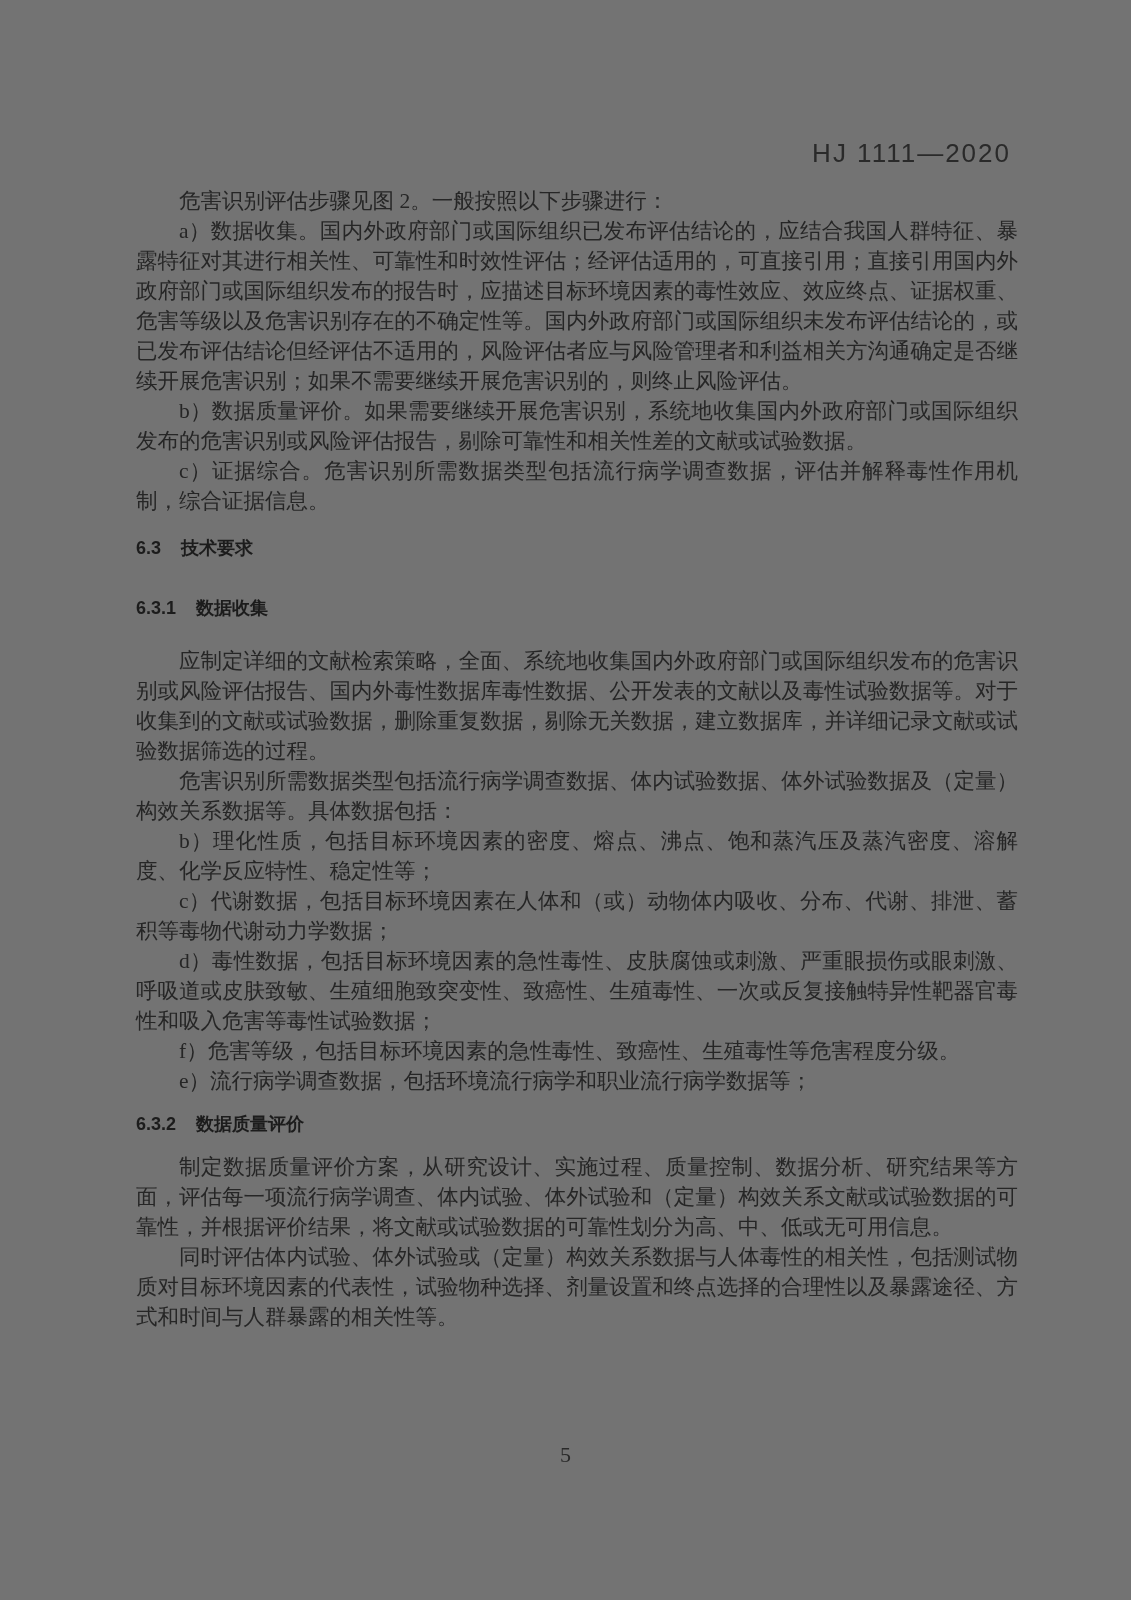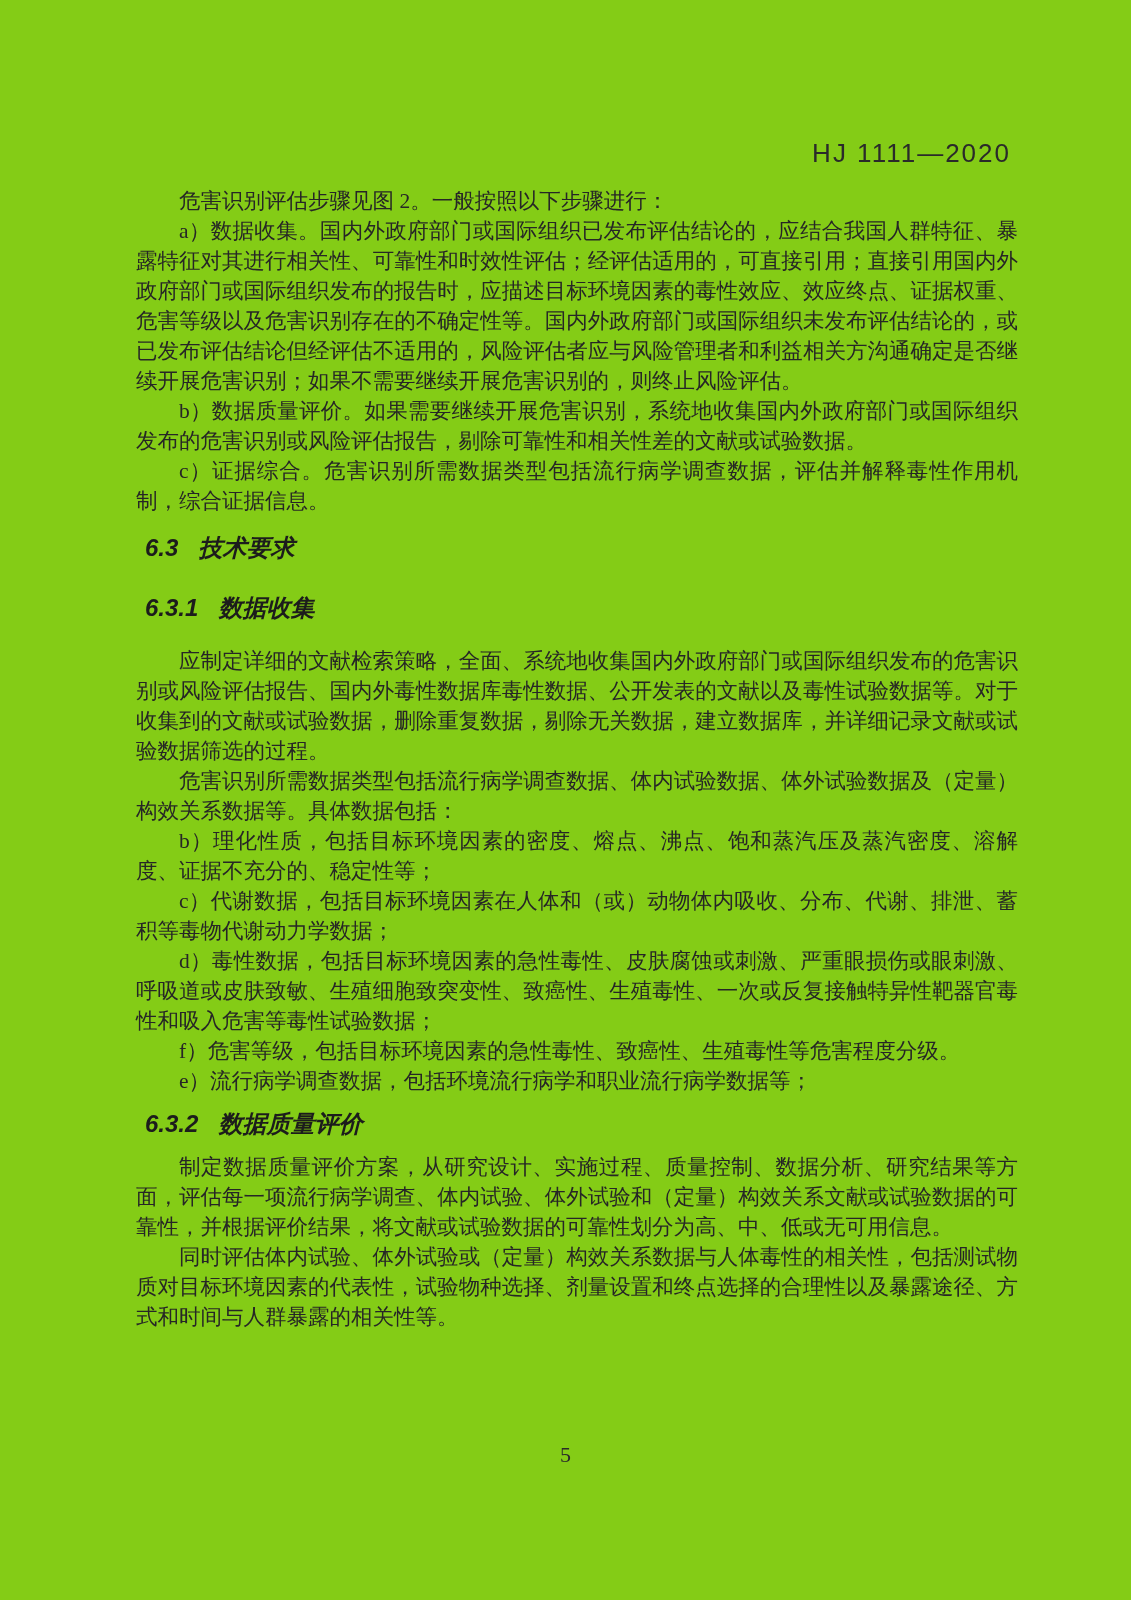--- a/index.html
+++ b/index.html
@@ -11,21 +11,21 @@
     width: 1131px;
     height: 1600px;
     position: relative;
     overflow: hidden;
     font-family: "Liberation Serif", serif;
     color: #242424;
   }
   .page {
     position: absolute;
     inset: 0;
-    background: #84cc16;
+    background: #737373;
   }
   .running-header {
     position: absolute;
     top: 138px;
     right: 120px;
     font-family: "Liberation Sans", sans-serif;
     font-size: 26px;
     letter-spacing: 2px;
     color: #2a2a2a;
     white-space: nowrap;
@@ -40,25 +40,24 @@
     margin: 0;
     font-size: 21.5px;
     line-height: 30px;
     text-align: justify;
     text-indent: 2em;
     color: #262626;
   }
   .sec-heading {
     font-family: "Liberation Sans", sans-serif;
     font-weight: bold;
-    font-size: 24px;
+    font-size: 18px;
     line-height: 28px;
     color: #1c1c1c;
-    margin: 9px;
-    font-style: italic;
+    margin: 0;
   }
   .sec-num { margin-right: 20px; }
   .h-63   { margin-top: 18px; }
   .h-631  { margin-top: 32px; margin-bottom: 24px; }
   .h-632  { margin-top: 14px; margin-bottom: 14px; }
   .page-footer {
     position: absolute;
     top: 1442px;
     left: 0;
     width: 100%;
@@ -87,21 +86,21 @@
       <span class="sec-num">6.3</span><span>技术要求</span>
     </h2>
 
     <h2 class="sec-heading h-631">
       <span class="sec-num">6.3.1</span><span>数据收集</span>
     </h2>
 
     <p>应制定详细的文献检索策略，全面、系统地收集国内外政府部门或国际组织发布的危害识别或风险评估报告、国内外毒性数据库毒性数据、公开发表的文献以及毒性试验数据等。对于收集到的文献或试验数据，删除重复数据，剔除无关数据，建立数据库，并详细记录文献或试验数据筛选的过程。</p>
     <p>危害识别所需数据类型包括流行病学调查数据、体内试验数据、体外试验数据及（定量）构效关系数据等。具体数据包括：</p>
 
-    <p>b）理化性质，包括目标环境因素的密度、熔点、沸点、饱和蒸汽压及蒸汽密度、溶解度、证据不充分的、稳定性等；</p>
+    <p>b）理化性质，包括目标环境因素的密度、熔点、沸点、饱和蒸汽压及蒸汽密度、溶解度、化学反应特性、稳定性等；</p>
     <p>c）代谢数据，包括目标环境因素在人体和（或）动物体内吸收、分布、代谢、排泄、蓄积等毒物代谢动力学数据；</p>
     <p>d）毒性数据，包括目标环境因素的急性毒性、皮肤腐蚀或刺激、严重眼损伤或眼刺激、呼吸道或皮肤致敏、生殖细胞致突变性、致癌性、生殖毒性、一次或反复接触特异性靶器官毒性和吸入危害等毒性试验数据；</p>
     <p>f）危害等级，包括目标环境因素的急性毒性、致癌性、生殖毒性等危害程度分级。</p>
     <p>e）流行病学调查数据，包括环境流行病学和职业流行病学数据等；</p>
 
     <h2 class="sec-heading h-632">
       <span class="sec-num">6.3.2</span><span>数据质量评价</span>
     </h2>
 
     <p>制定数据质量评价方案，从研究设计、实施过程、质量控制、数据分析、研究结果等方面，评估每一项流行病学调查、体内试验、体外试验和（定量）构效关系文献或试验数据的可靠性，并根据评价结果，将文献或试验数据的可靠性划分为高、中、低或无可用信息。</p>

